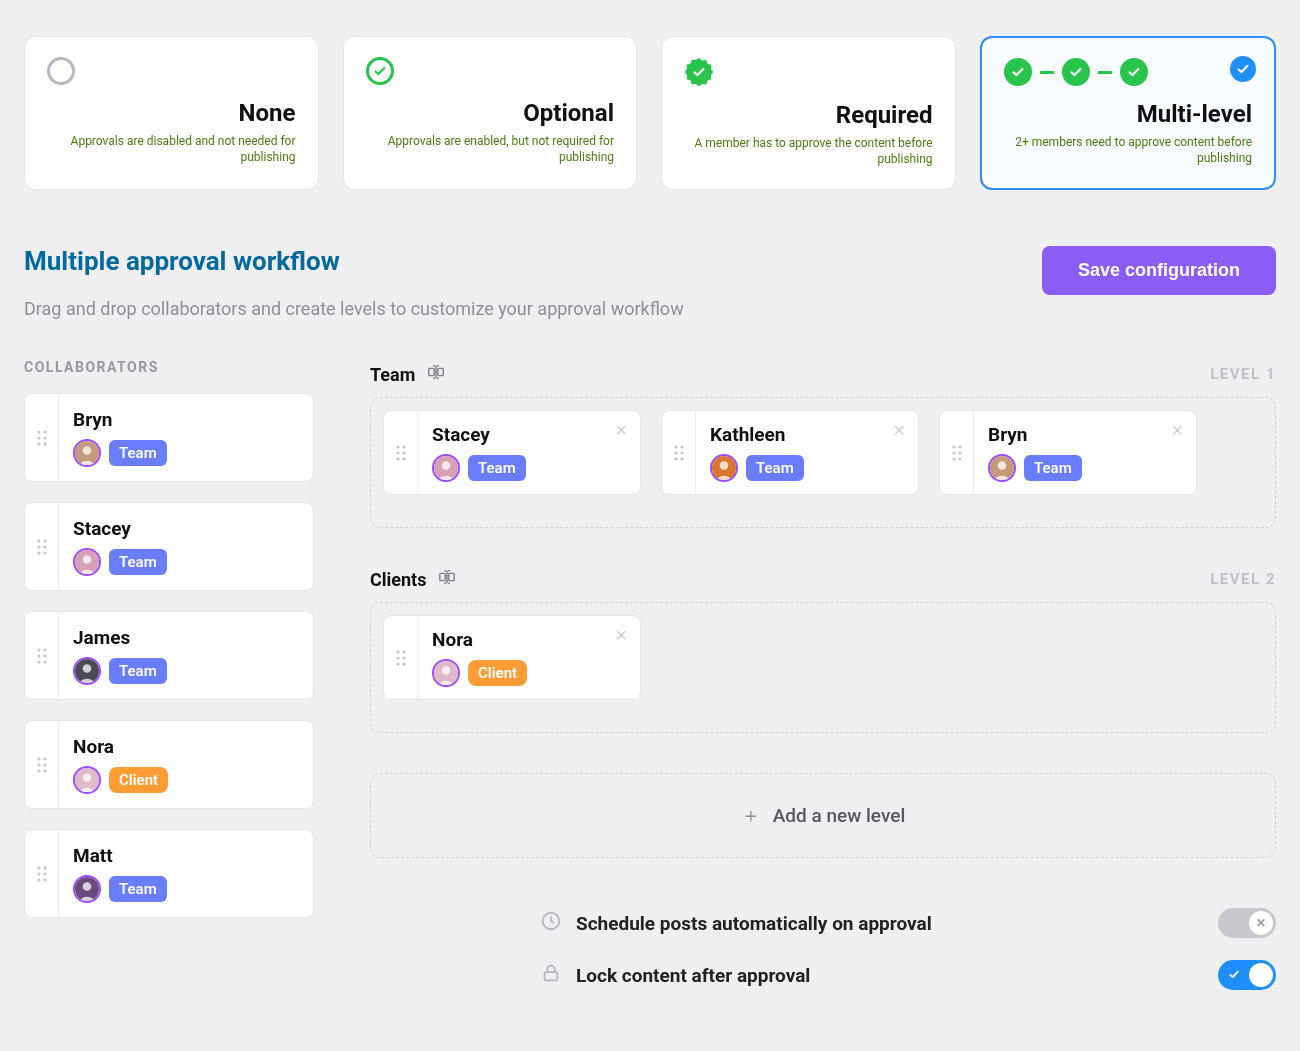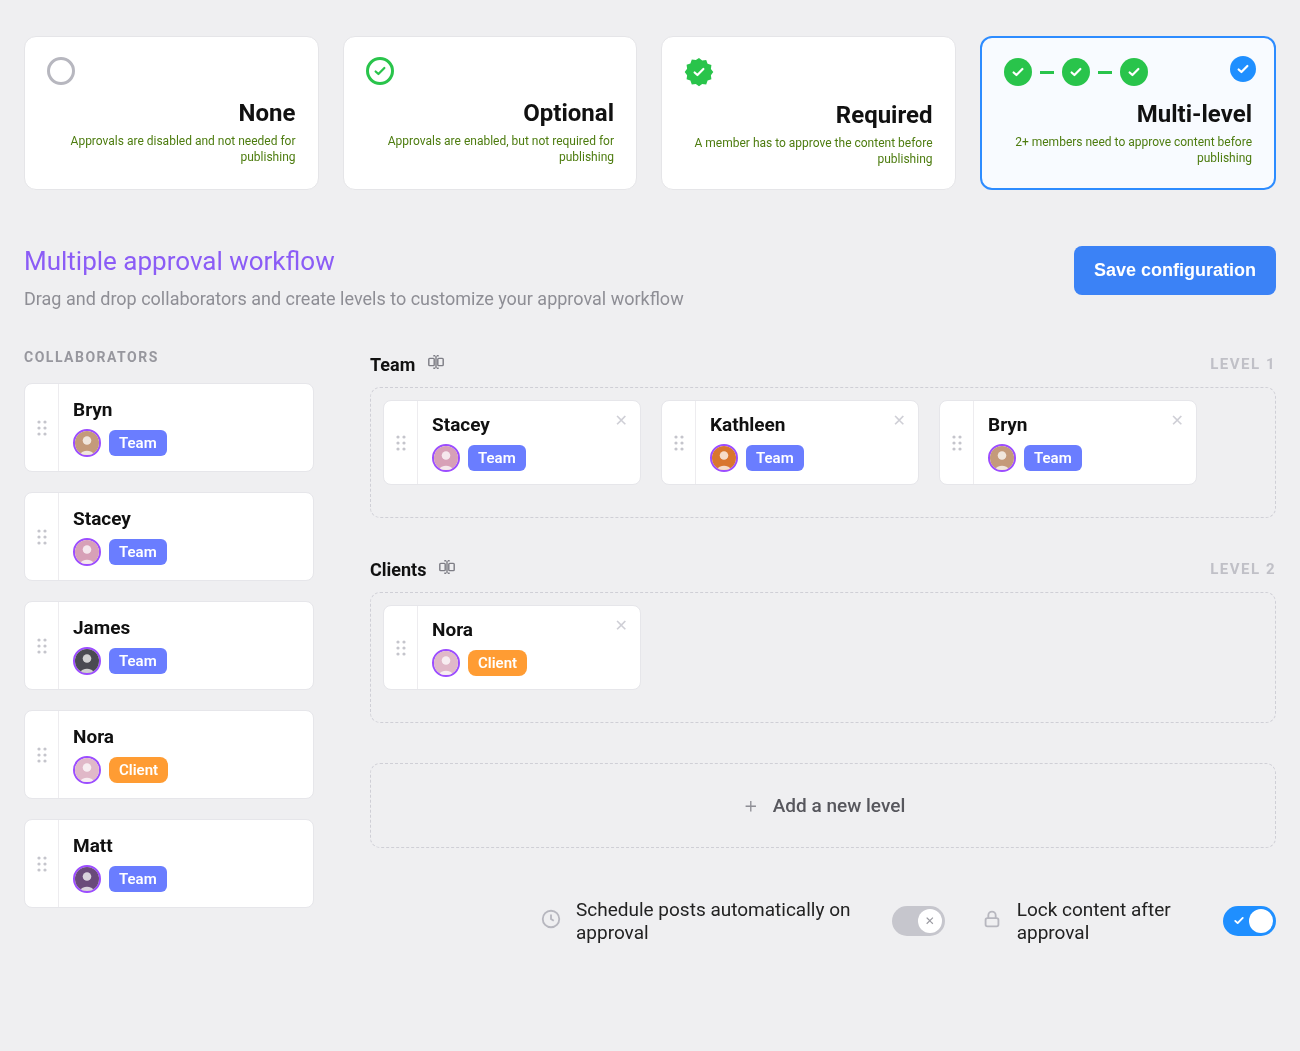--- a/index.html
+++ b/index.html
@@ -55,25 +55,25 @@
     display:flex; align-items:center; justify-content:center;
   }
   .badge-burst svg.shape { position:absolute; inset:0; }
   .badge-burst .tick { position:relative; z-index:1; }
   .green-line { flex:0 0 14px; height:3px; background:#29c44b; margin:0 -2px; }
   
   .section-header {
     display:flex; justify-content:space-between; align-items:flex-start;
     margin-bottom: 40px;
   }
-  .section-title { font-size: 26px; font-weight: 400; color:#8b5cf6; margin-bottom:12px; }
+  .section-title { font-size: 26px; font-weight: 700; color:#0369a1; margin-bottom:22px; }
   .section-sub { font-size: 18px; color:#8e8e95; }
   .btn-primary {
-    background:#3b82f6; color:#fff; font-size:18px; font-weight:600;
-    border:none; border-radius:8px; padding:14px 20px; cursor:pointer;text-align:center;
+    background:#8b5cf6; color:#fff; font-size:18px; font-weight:600;
+    border:none; border-radius:8px; padding:14px 36px; cursor:pointer;text-align:center;
   }
   
   .workspace { display:flex; gap:56px; }
   .collab-col { width: 290px; flex:0 0 290px; }
   .collab-heading { font-size:14px; font-weight:700; letter-spacing:1.5px; color:#97979e; margin-bottom:18px; }
   .collab-card {
     display:flex; background:#fff; border:1px solid #e6e6ea; border-radius:8px;
     margin-bottom:20px; overflow:hidden;
   }
   .drag-handle {
@@ -109,21 +109,21 @@
     font-size:16px;
   }
   .add-level {
     border:1.5px dashed #cfcfd6; border-radius:10px; padding:28px;
     display:flex; align-items:center; justify-content:center; gap:12px;
     color:#57575d; font-size:19px; font-weight:500; cursor:pointer;
     margin-bottom:50px;
   }
   .plus { font-size:20px; color:#8e8e95; }
   
-  .toggles { display:flex; flex-direction:row; gap:36px; padding-left:170px; }
+  .toggles { display:flex; flex-direction:column; gap:22px; padding-left:170px;font-weight:bold; }
   .toggle-row { display:flex; align-items:center; justify-content:space-between; }
   .toggle-left { display:flex; align-items:center; gap:14px; }
   .toggle-left .ticon { color:#b7b7bf; }
   .toggle-label { font-size:19px; color:#222; }
   .switch {
     width:58px; height:30px; border-radius:30px; position:relative; cursor:pointer;
   }
   .switch.off { background:#c6c6cd; }
   .switch.on { background:#1f8fff; }
   .switch .knob {

